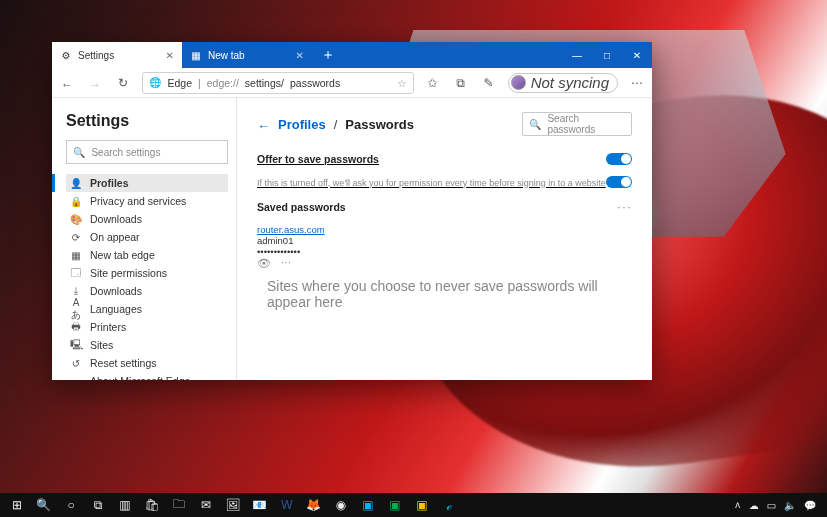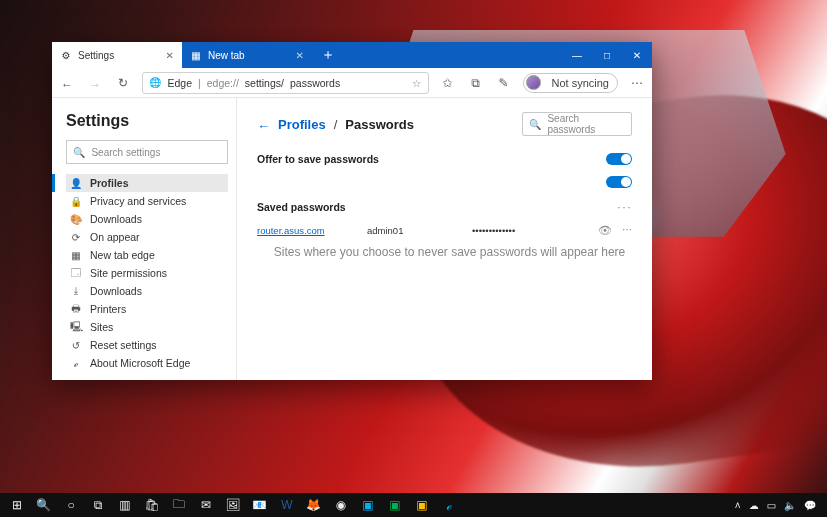--- a/index.html
+++ b/index.html
@@ -22,61 +22,61 @@
 .winbtn { width:30px; display:flex; align-items:center; justify-content:center; color:#fff; font-size:10px; }
 
 .urlbar { height:30px; display:flex; align-items:center; padding:0 6px; gap:10px; border-bottom:1px solid #e6e6e6; }
 .navbtn { width:18px; text-align:center; color:#555; font-size:12px; }
 .navbtn.dis { color:#bbb; }
 .addrfield { flex:1; display:flex; align-items:center; gap:6px; height:22px; border:1px solid #d0d0d0; border-radius:3px; padding:0 6px; font-size:10.5px; color:#333; }
 .addrfield .lockish { font-size:10px; color:#666; }
 .addrfield .dim { color:#888; }
 .addrfield .star { margin-left:auto; color:#888; }
 .urlicon { width:18px; text-align:center; color:#555; font-size:12px; }
-.profilepill { display:flex; align-items:center; gap:11px; border:1px solid #c8c8c8; border-radius:11px; height:20px; padding:0 8px 0 2px; font-size:11px; color:#444; }
+.profilepill { display:flex; align-items:center; gap:5px; border:1px solid #c8c8c8; border-radius:11px; height:20px; padding:0 8px 0 2px; font-size:15px; color:#444;font-style:italic; }
 .avatar { width:15px; height:15px; border-radius:50%; background:linear-gradient(135deg,#b090d0,#7050a0); border:1px solid #999; }
 
 .content { flex:1; display:flex; overflow:hidden; }
 .sidebar { width:185px; padding:14px 8px 8px 14px; border-right:1px solid #e6e6e6; }
 .sidebar h1 { font-size:16px; font-weight:600; color:#222; margin-bottom:10px; }
 .searchset { display:flex; align-items:center; gap:6px; height:24px; border:1px solid #c8c8c8; background:#fff; padding:0 6px; font-size:10px; color:#888; margin-bottom:10px; }
 .navlist { list-style:none; }
 .navlist li { display:flex; align-items:center; gap:8px; font-size:10.5px; color:#333; height:18px; padding-left:4px; position:relative; cursor:default; }
 .navlist li.sel { background:#e8e8e8; font-weight:600; }
 .navlist li.sel::before { content:""; position:absolute; left:-14px; top:0; bottom:0; width:3px; background:#0078d4; }
 .navlist .nicon { width:12px; text-align:center; font-size:10px; color:#555; }
 
 .main { flex:1; padding:14px 20px; overflow:auto; }
 .bcrow { display:flex; align-items:center; gap:8px; margin-bottom:16px; }
 .backarr { color:#0066cc; font-size:13px; }
 .bc1 { color:#0066cc; font-size:13px; font-weight:600; }
 .bcs { color:#444; font-size:13px; }
 .bc2 { color:#222; font-size:13px; font-weight:600; }
 .searchpw { margin-left:auto; display:flex; align-items:center; gap:6px; height:24px; width:110px; border:1px solid #c8c8c8; border-radius:2px; padding:0 6px; font-size:10px; color:#888; }
 
-.optrow { display:flex; align-items:center; margin-bottom:10px; }
+.optrow { display:flex; align-items:center; margin-bottom:10px;text-decoration:underline; }
 .optrow .olabel { font-size:10.5px; color:#222; font-weight:600; }
 .optrow .odesc { font-size:9px; color:#888; margin-top:2px; }
 .toggle { margin-left:auto; width:26px; height:12px; border-radius:7px; background:#0078d4; position:relative; flex-shrink:0; margin-top:1px; }
 .toggle::after { content:""; position:absolute; right:1px; top:1px; width:10px; height:10px; border-radius:50%; background:#fff; }
 
 .sechead { display:flex; align-items:center; margin:12px 0 6px; }
 .sechead .t { font-size:10.5px; font-weight:600; color:#222; }
 .sechead .more { margin-left:auto; color:#888; font-size:12px; letter-spacing:1px; }
 .tblhead,.tblrow { display:flex; font-size:9.5px; padding:4px 0; }
 .tblhead { color:#777; }
 .col-site { width:110px; }
 .col-user { width:105px; }
 .col-pass { flex:1; }
-.tblrow { color:#333; align-items:center; }
+.tblrow { color:#333; align-items:flex-start;flex-direction:column; }
 .tblrow .site { color:#0066cc; text-decoration:underline; font-size:9.5px; }
 .rowact { display:flex; gap:10px; color:#888; font-size:10px; }
 .eye { font-size:11px; }
 .never { font-size:10.5px; font-weight:600; color:#222; margin-top:14px; }
-.neverdesc { font-size:12px; color:#888; margin-top:4px; padding-left:10px;text-align:center; }
+.neverdesc { font-size:14px; color:#888; margin-top:4px; padding-left:10px; }
 
 .taskbar { position:absolute; bottom:0; left:0; right:0; height:24px; background:#101010; display:flex; align-items:center; padding:0 4px; gap:1px; }
 .tbicon { width:26px; height:24px; display:flex; align-items:center; justify-content:center; color:#eee; font-size:12px; }
 .tbspacer { flex:1; }
 .tray { display:flex; align-items:center; gap:8px; padding-right:6px; color:#eee; font-size:10px; }
 </style>
 </head>
 <body>
 
 <div class="wallpaper"></div>
@@ -158,20 +158,24 @@
           </li>
           <li>
             <span class="nicon">🗔</span>
             <span>Site permissions</span>
           </li>
           <li>
             <span class="nicon">⤓</span>
             <span>Downloads</span>
           </li>
           <li>
+            <span class="nicon">Aあ</span>
+            <span>Languages</span>
+          </li>
+          <li>
             <span class="nicon">🖶</span>
             <span>Printers</span>
           </li>
           <li>
             <span class="nicon">🖳</span>
             <span>Sites</span>
           </li>
           <li>
             <span class="nicon">↺</span>
             <span>Reset settings</span>
@@ -196,20 +200,21 @@
       </div>
 
       <div class="optrow">
         <div>
           <div class="olabel">Offer to save passwords</div>
         </div>
         <div class="toggle"></div>
       </div>
       <div class="optrow">
         <div>
+          <div class="odesc">If this is turned off, we'll ask you for permission every time before signing in to a website</div>
         </div>
         <div class="toggle"></div>
       </div>
 
       <div class="sechead">
         <span class="t">Saved passwords</span>
         <span class="more">···</span>
       </div>
       <div class="tblrow">
         <span class="col-site"><a class="site">router.asus.com</a></span>

